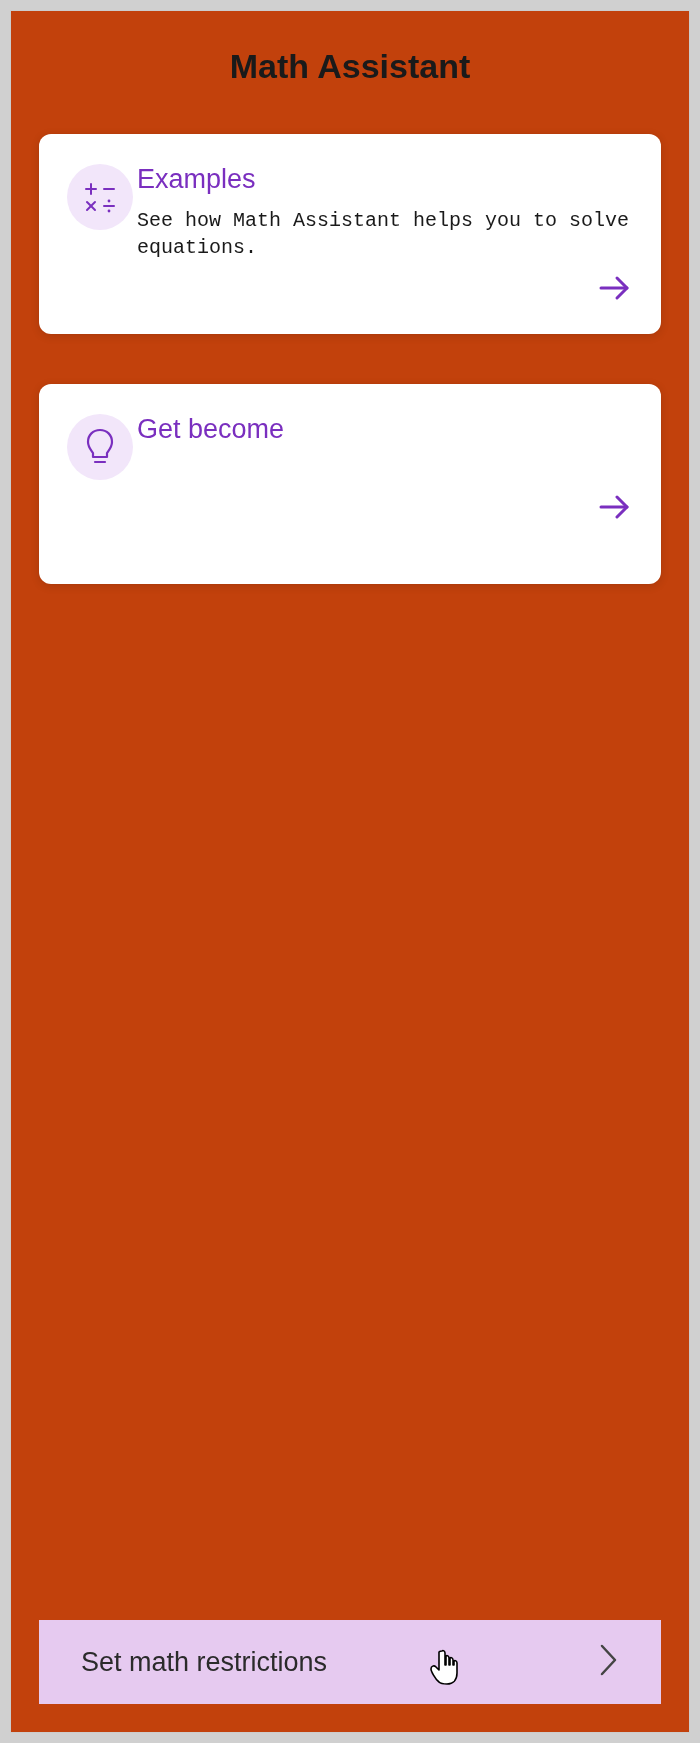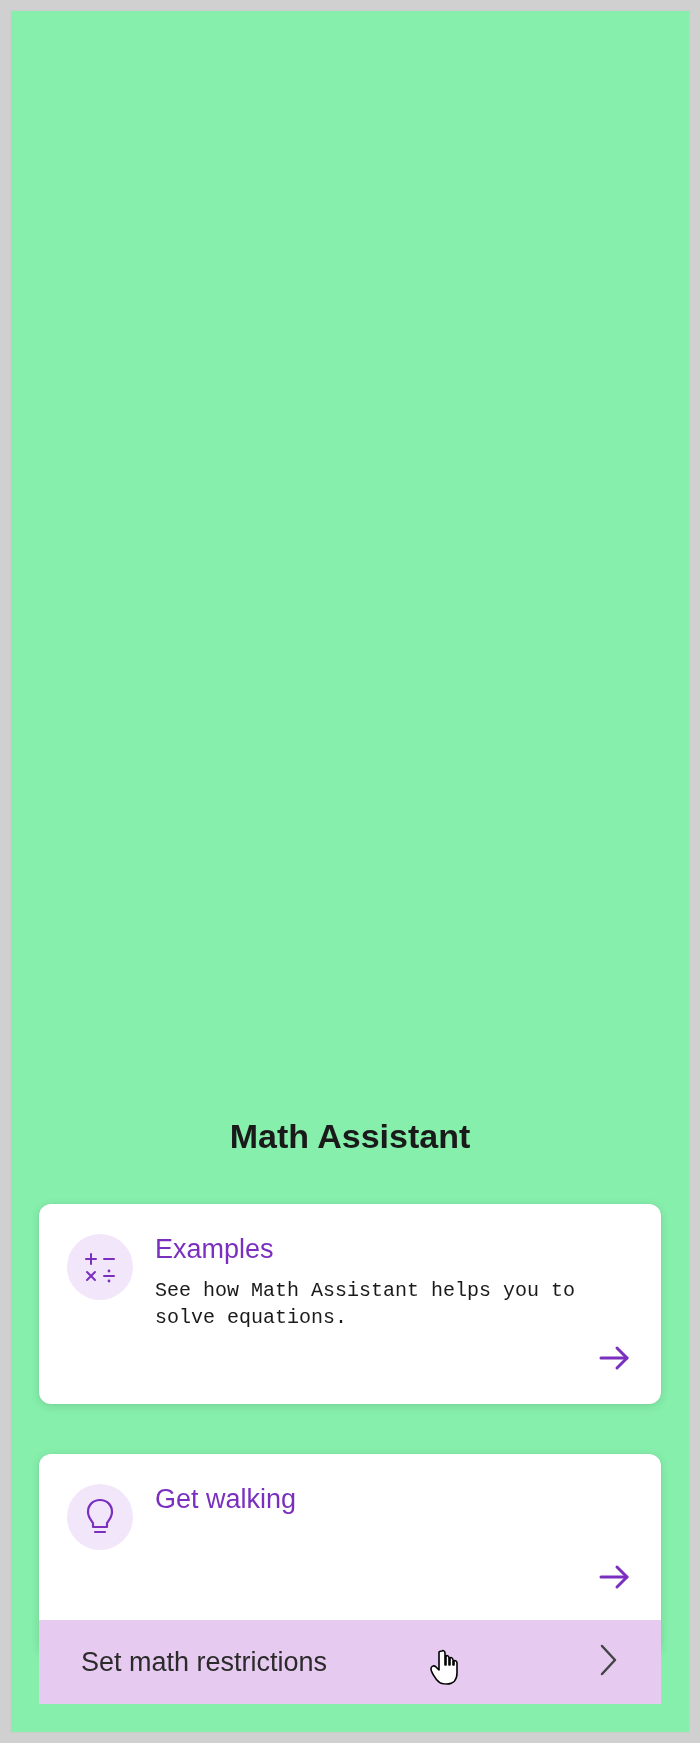--- a/index.html
+++ b/index.html
@@ -6,27 +6,26 @@
     body {
       width: 700px;
       height: 1743px;
       background: #d0d0d0;
       font-family: 'Segoe UI', -apple-system, BlinkMacSystemFont, sans-serif;
       padding: 10px;
     }
     .panel {
       width: 100%;
       height: 100%;
-      background: #86efac;
+      background: #c2410c;
       border: 1px solid #cccccc;
       padding: 36px 28px 28px 28px;
       display: flex;
       flex-direction: column;
       position: relative;
-      justify-content: flex-end;
     }
     .title {
       text-align: center;
       font-size: 34px;
       font-weight: 600;
       color: #1a1a1a;
       margin-bottom: 48px;
     }
     .description {
       font-size: 27px;
@@ -41,21 +40,21 @@
       padding: 30px 28px 20px 28px;
       margin-bottom: 50px;
       display: flex;
       flex-direction: column;
       min-height: 200px;
       cursor: pointer;
     }
     .card-body {
       display: flex;
       align-items: flex-start;
-      gap: 22px;
+      gap: 4px;
     }
     .icon-circle {
       width: 66px;
       height: 66px;
       border-radius: 50%;
       background: #f2e6fa;
       flex-shrink: 0;
       display: flex;
       align-items: center;
       justify-content: center;
@@ -147,21 +146,21 @@
     <div class="card-body">
       <div class="icon-circle">
         <svg width="34" height="42" viewBox="0 0 34 42">
           <g stroke="#7a2fbf" stroke-width="2.2" fill="none" stroke-linecap="round" stroke-linejoin="round">
             <path d="M17 4 C10 4 5 9 5 16 C5 21 8 24 10 27 L10 31 L24 31 L24 27 C26 24 29 21 29 16 C29 9 24 4 17 4 Z"></path>
             <line x1="12" y1="36" x2="22" y2="36"></line>
           </g>
         </svg>
       </div>
       <div class="card-text">
-        <div class="card-title">Get walking</div>
+        <div class="card-title">Get become</div>
       </div>
     </div>
     <div class="card-arrow">
       <svg width="36" height="30" viewBox="0 0 36 30">
         <g stroke="#7a2fbf" stroke-width="3" fill="none" stroke-linecap="round" stroke-linejoin="round">
           <line x1="4" y1="15" x2="30" y2="15"></line>
           <polyline points="20,5 30,15 20,25"></polyline>
         </g>
       </svg>
     </div>

